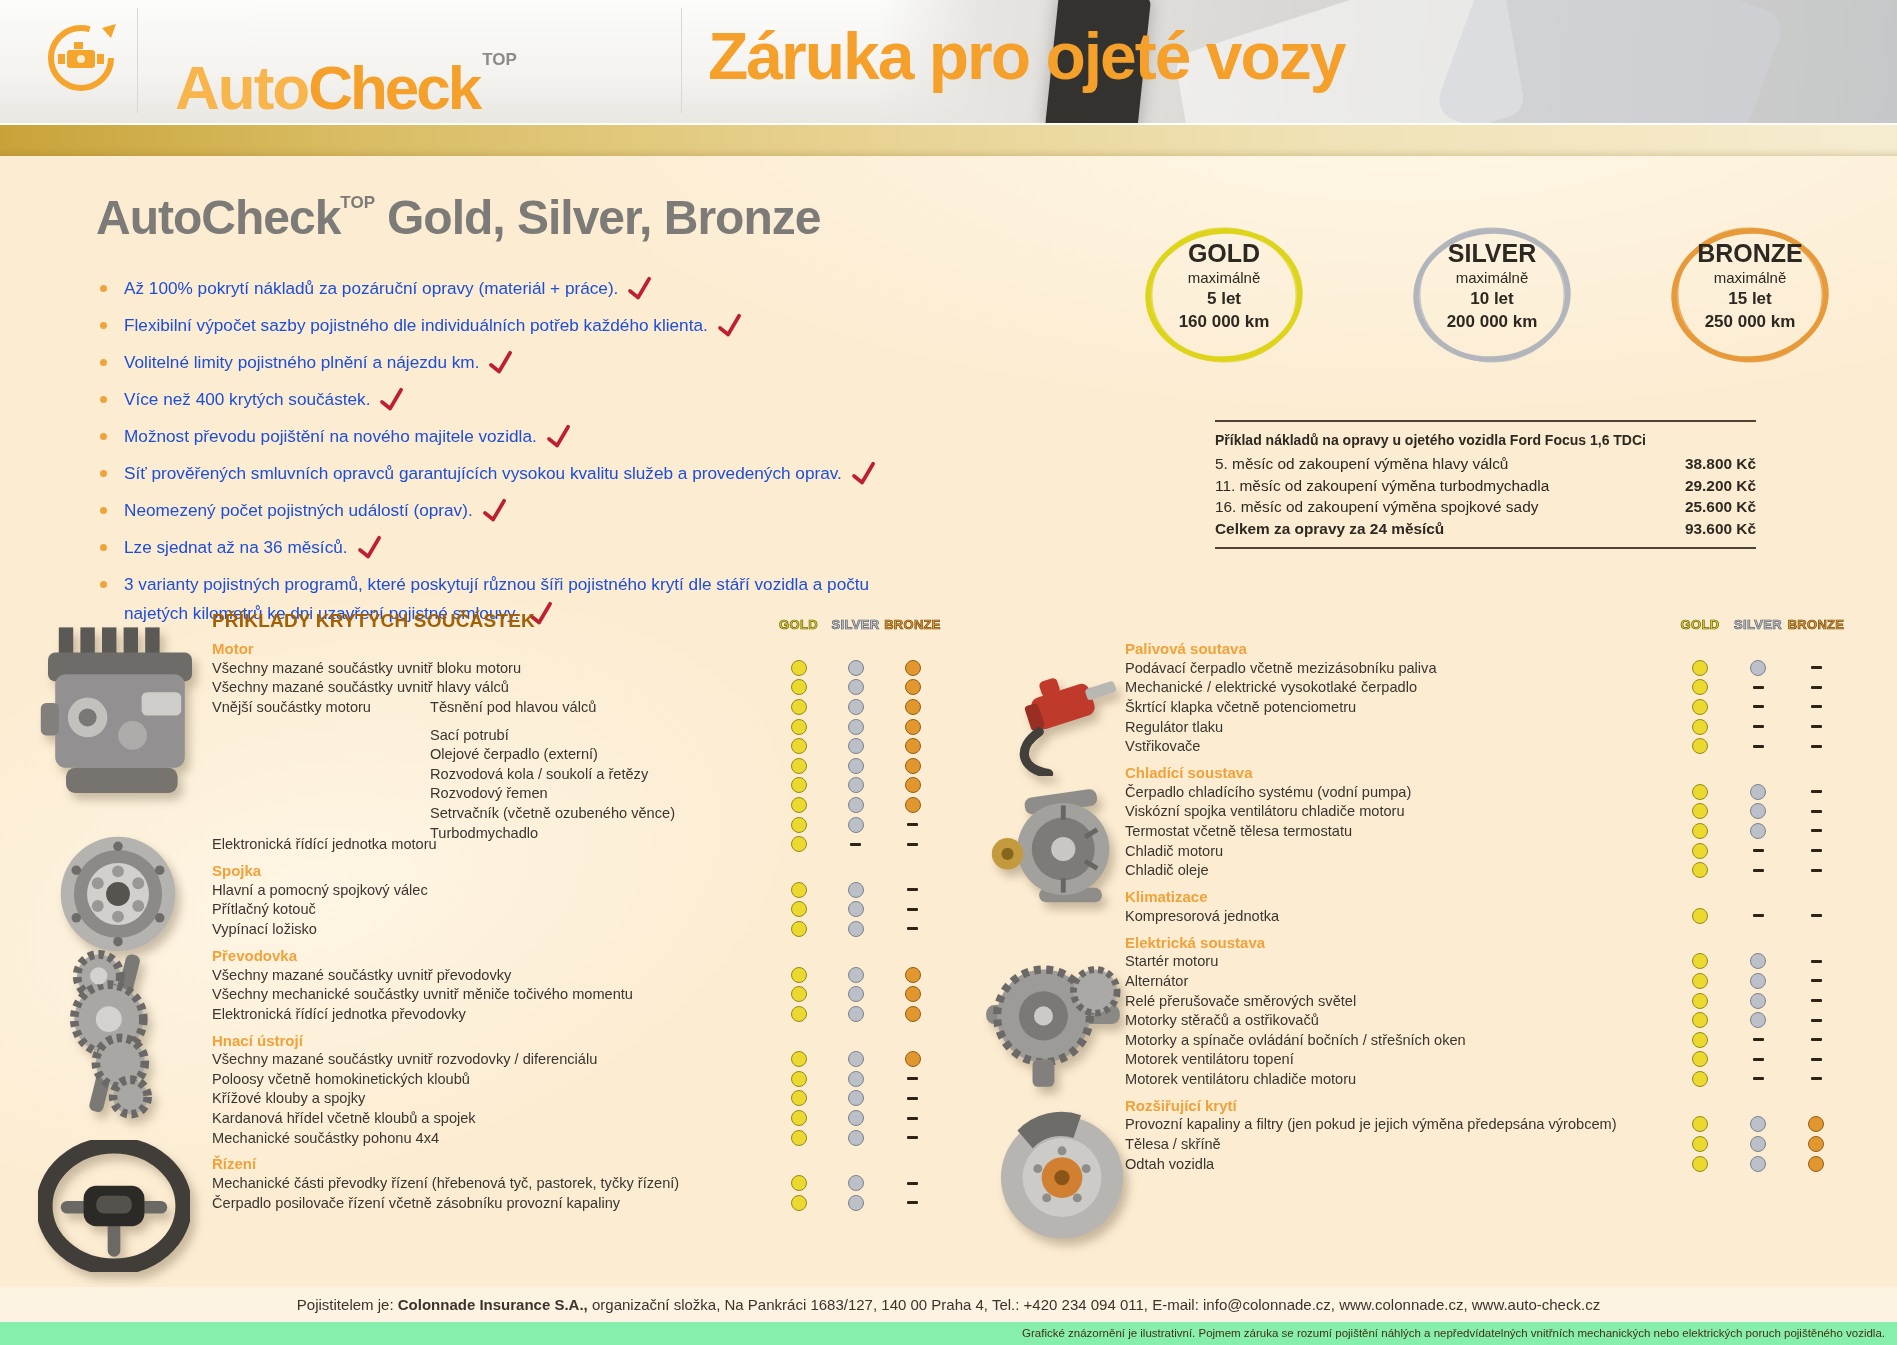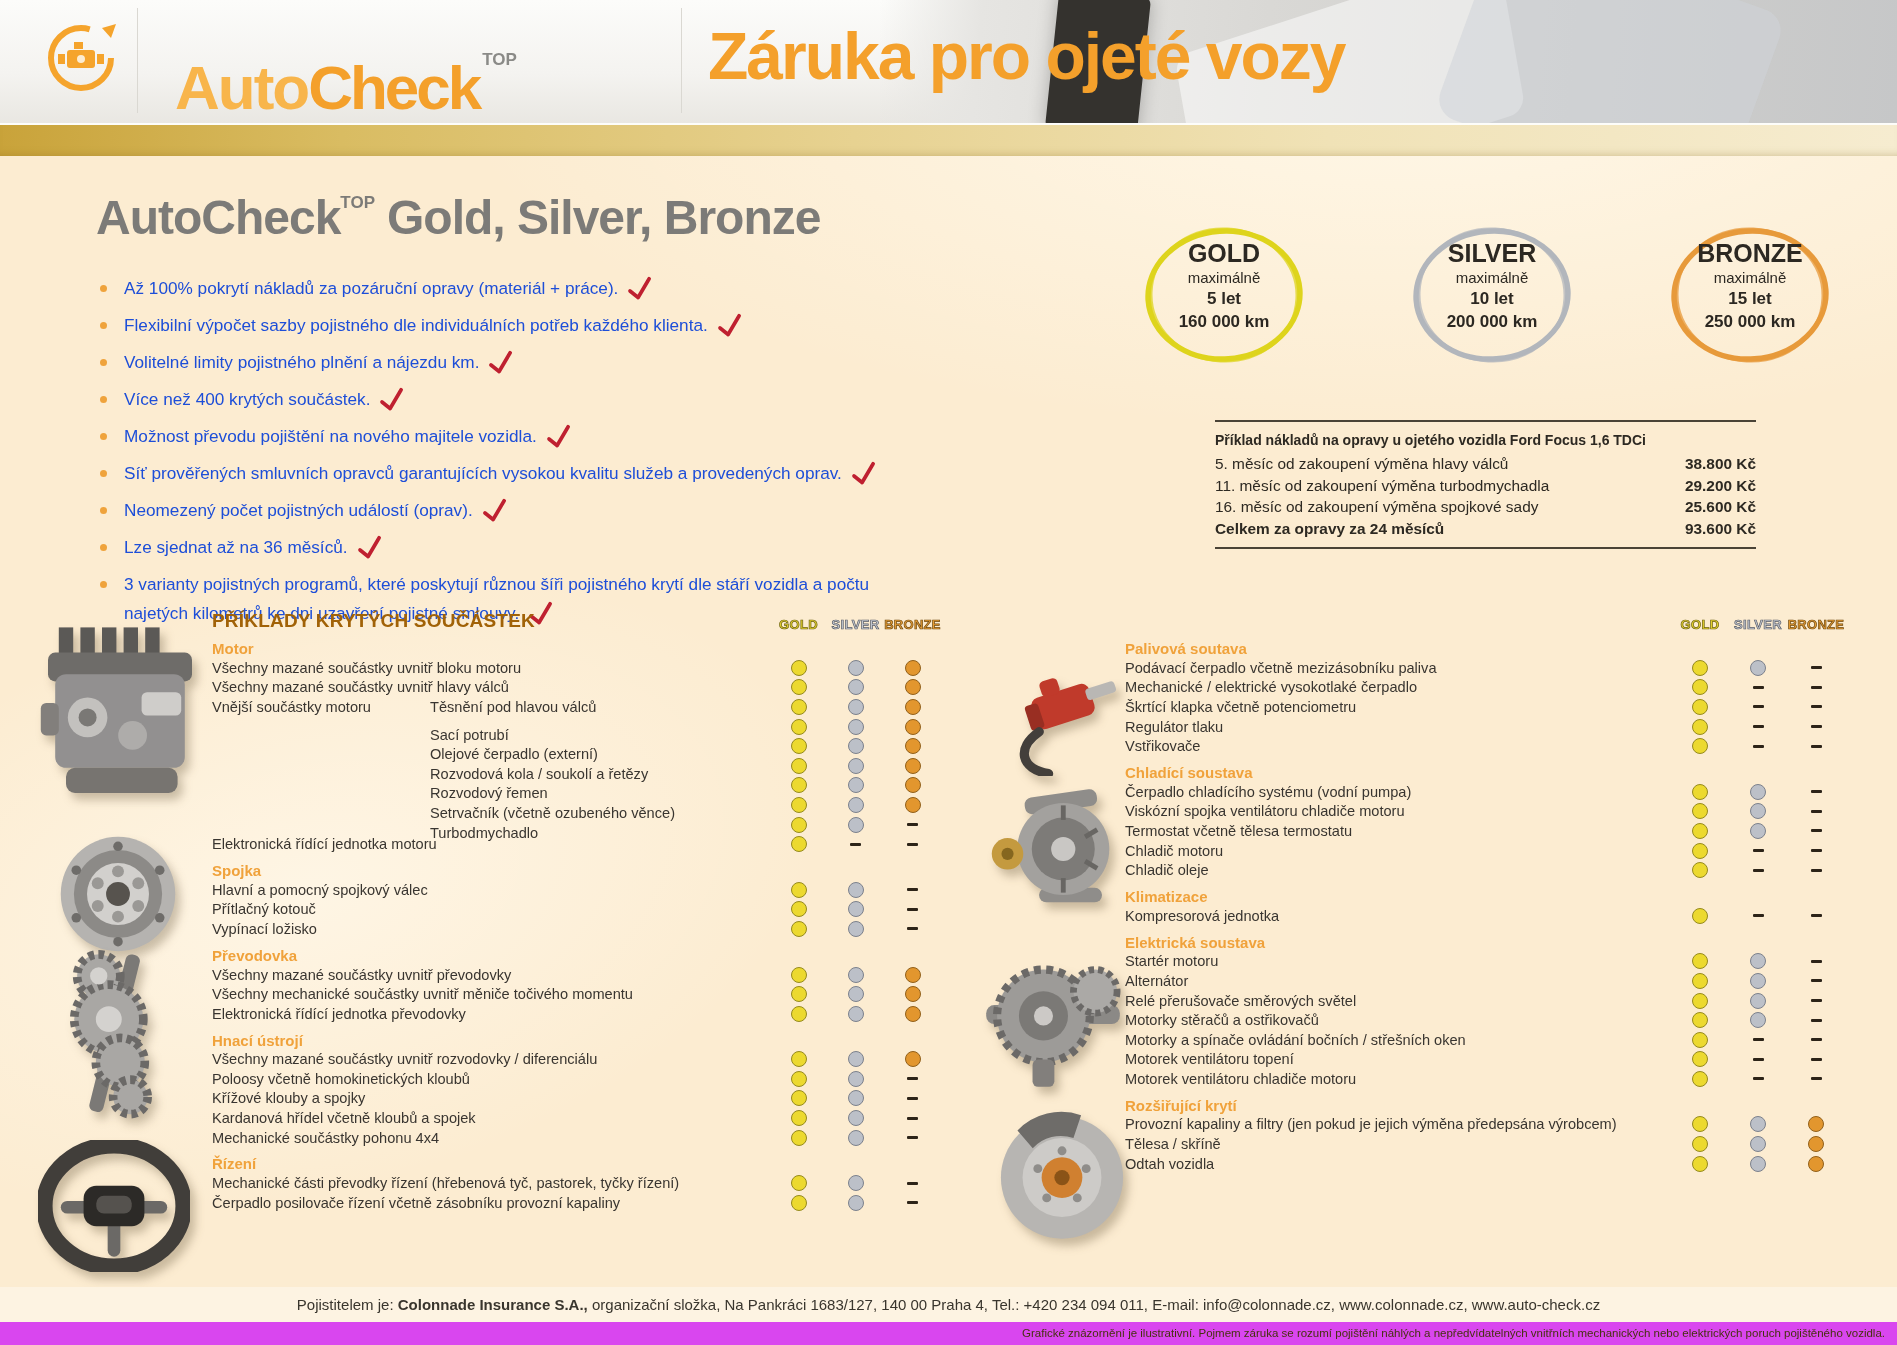--- a/index.html
+++ b/index.html
@@ -83,21 +83,21 @@
   .gold-h{color:#e3cf2a;-webkit-text-stroke:.7px #6d6414;}
   .silver-h{color:#c3c7cf;-webkit-text-stroke:.7px #585d68;}
   .bronze-h{color:#e59b33;-webkit-text-stroke:.7px #6e4a12;}
   
   .ill{position:absolute;filter:drop-shadow(5px 7px 5px rgba(70,50,20,.28));}
   
   .note{position:absolute;right:38px;top:1243px;font-size:15px;font-style:italic;color:#39352d;}
   .insurer-band{position:absolute;left:0;top:1287px;width:100%;height:40px;background:rgba(255,253,247,.45);}
   .insurer{position:absolute;left:0;top:1296px;width:100%;text-align:center;font-size:15px;color:#39352d;}
   .insurer b{font-weight:bold;}
-  .disclaimer{position:absolute;left:0;bottom:0;width:100%;height:23px;background:#d946ef;box-sizing:border-box;
+  .disclaimer{position:absolute;left:0;bottom:0;width:100%;height:23px;background:#86efac;box-sizing:border-box;
               text-align:right;padding-right:12px;font-size:11.5px;line-height:23px;color:#46310f;}
 </style>
 </head>
 <body>
 
 <div class="page">
 
   <div class="header">
     <div class="ph">
       <div class="ph-card"></div>

